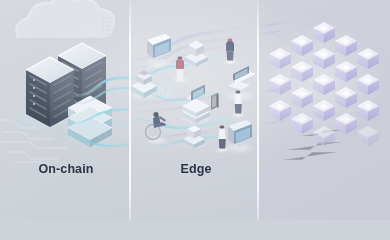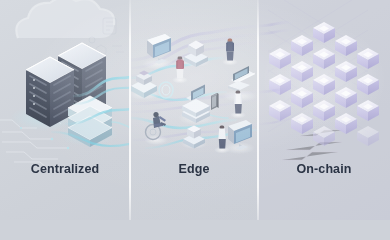--- a/index.html
+++ b/index.html
@@ -520,18 +520,17 @@
 
   <div class="panels">
     <div class="panel p0"></div>
     <div class="panel p1"></div>
     <div class="panel p2"></div>
   </div>
   <div class="divider d1"></div>
   <div class="divider d2"></div>
 
   <div class="labels">
-    <div class="lab l0">Centralized</div>
+    <div class="lab l2">On-chain</div>
     <div class="lab l1">Edge</div>
-    <div class="lab l2">On-chain</div>
   </div>
 
 </div>
 
 </body></html>

